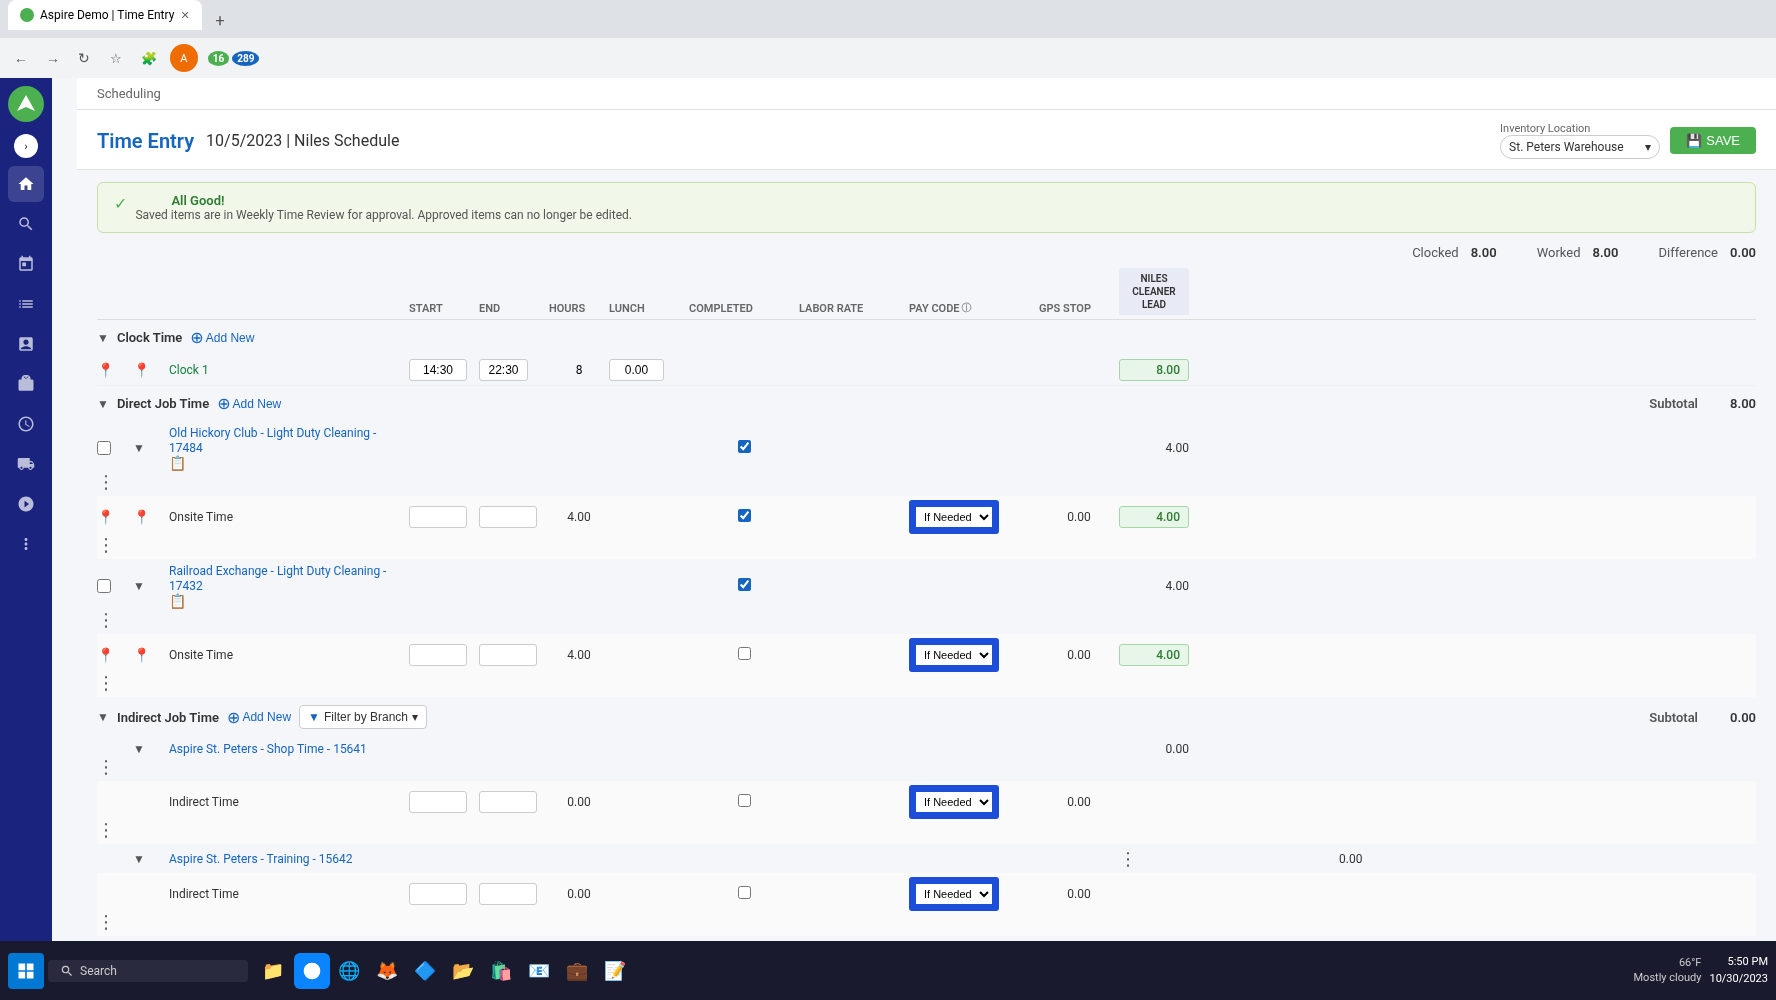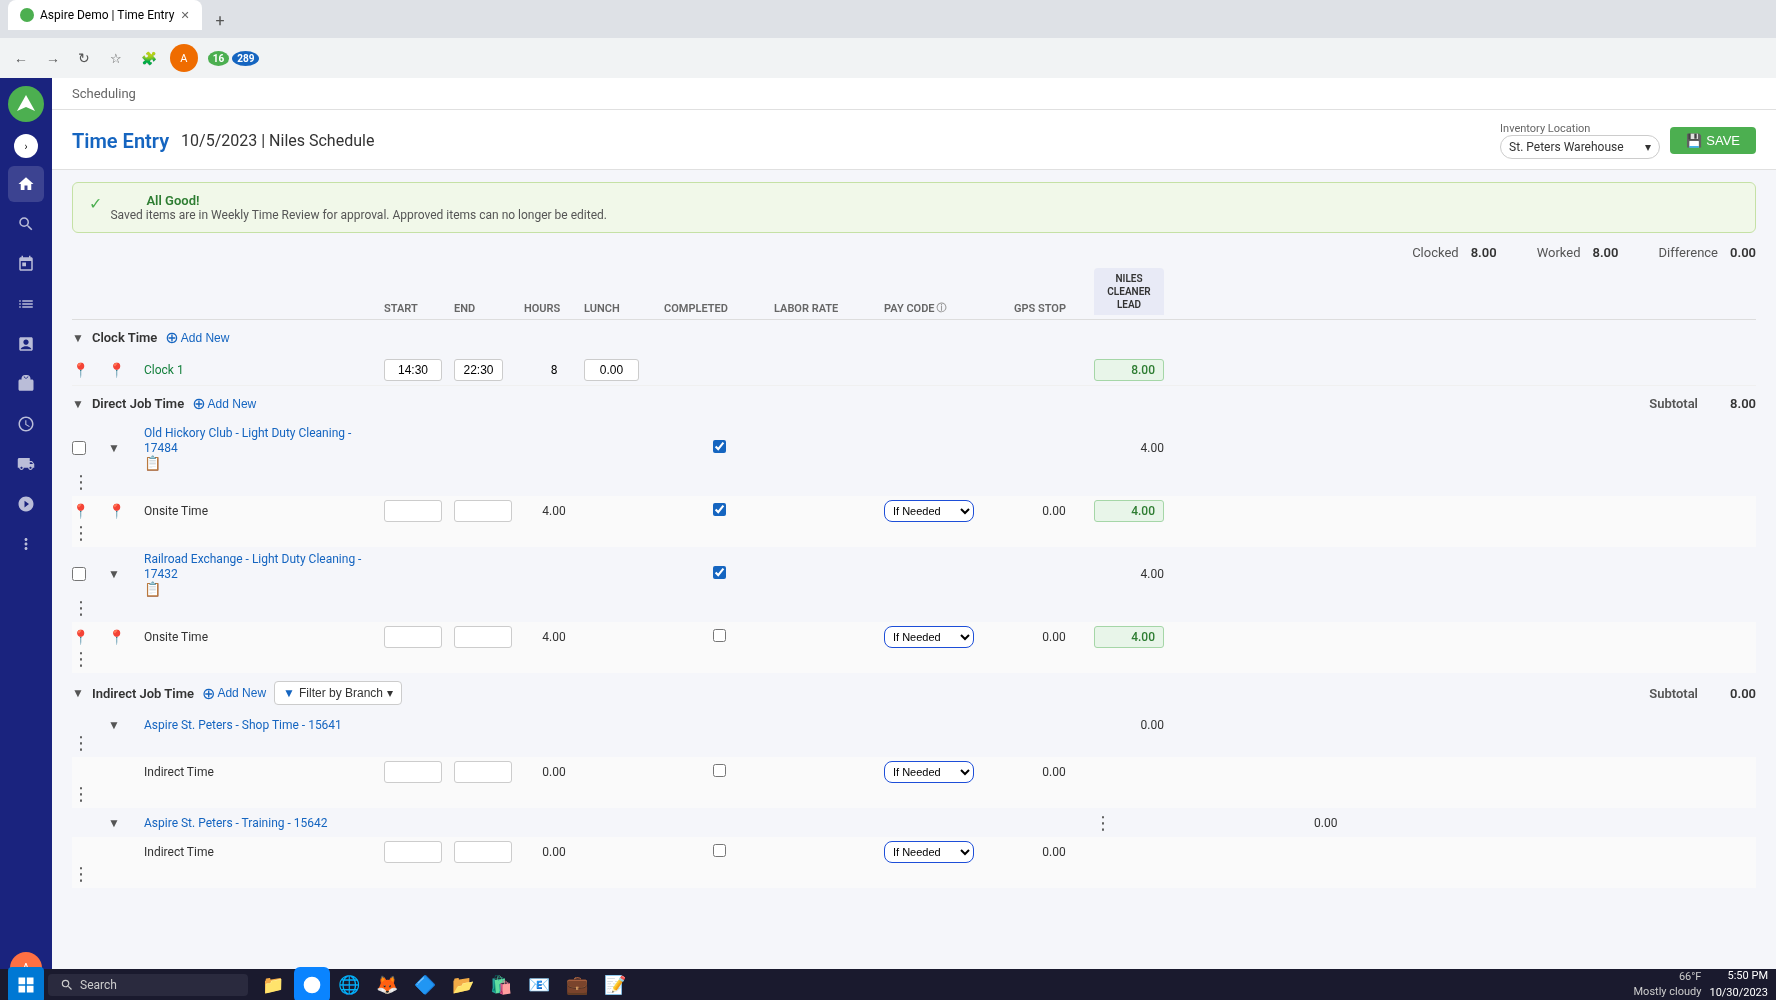--- a/index.html
+++ b/index.html
@@ -21,21 +21,21 @@
 
     
     .sidebar { width: 52px; background: #1a237e; display: flex; flex-direction: column; align-items: center; padding: 8px 0; gap: 4px; }
     .sidebar-logo { width: 36px; height: 36px; background: #4caf50; border-radius: 50%; display: flex; align-items: center; justify-content: center; margin-bottom: 8px; }
     .sidebar-toggle { width: 24px; height: 24px; background: white; border-radius: 50%; display: flex; align-items: center; justify-content: center; cursor: pointer; font-size: 10px; margin-bottom: 4px; }
     .sidebar-item { width: 36px; height: 36px; display: flex; align-items: center; justify-content: center; border-radius: 6px; cursor: pointer; color: rgba(255,255,255,0.7); font-size: 16px; }
     .sidebar-item:hover, .sidebar-item.active { background: rgba(255,255,255,0.15); color: white; }
     .sidebar-avatar { width: 32px; height: 32px; background: #ff7043; border-radius: 50%; display: flex; align-items: center; justify-content: center; color: white; font-size: 12px; margin-top: auto; margin-bottom: 8px; }
 
     
-    .content { flex: 1; background: #f5f6fa; overflow-y: auto; }
+    .content { flex: 1; background: #f5f6fa; overflow-y: auto; padding-left: 25px; }
 
     
     .top-bar { background: white; padding: 8px 20px; border-bottom: 1px solid #e0e0e0; display: flex; align-items: center; }
 
     
     .page-header { background: white; padding: 12px 20px 10px; border-bottom: 1px solid #e0e0e0; display: flex; align-items: center; gap: 12px; }
     .page-title { color: #1565c0; font-size: 20px; font-weight: 600; }
     .page-subtitle { color: #333; font-size: 16px; }
     .header-right { margin-left: auto; display: flex; align-items: center; gap: 10px; }
     .inventory-location-label { font-size: 11px; color: #666; }
@@ -58,27 +58,27 @@
     .table-area { padding: 0 20px 20px; }
     .add-new-btn { color: #1565c0; background: none; border: none; cursor: pointer; font-size: 12px; display: flex; align-items: center; gap: 2px; font-weight: 500; }
 
     .job-link { color: #1565c0; text-decoration: none; font-size: 12px; }
     .note-icon { font-size: 14px; color: #f9a825; cursor: pointer; }
 
     .time-input { border: 1px solid #ccc; border-radius: 3px; padding: 3px 6px; font-size: 12px; width: 58px; text-align: center; }
 
     .checkbox { width: 14px; height: 14px; cursor: pointer; }
 
-    .pay-code-select { border: 1px solid #1d4ed8; border-radius: 8px; padding: 3px 4px; font-size: 11px; background: white; cursor: pointer; width: 90px; }
+    .pay-code-select { border: 7px solid #1d4ed8; border-radius: 3px; padding: 3px 4px; font-size: 11px; background: white; cursor: pointer; width: 90px; }
 
     .filter-branch-btn { border: 1px solid #ccc; border-radius: 4px; padding: 4px 8px; font-size: 12px; background: white; cursor: pointer; display: flex; align-items: center; gap: 4px; color: #333; }
     .filter-icon { color: #1565c0; font-size: 12px; }
 
     
-    .taskbar { height: 31px; background: #1a1a2e; display: flex; align-items: center; padding: 0 8px; gap: 4px; position: fixed; bottom: 0; width: 100%; margin-top: 27px; }
+    .taskbar { height: 59px; background: #1a1a2e; display: flex; align-items: center; padding: 0 8px; gap: 4px; position: fixed; bottom: 0; width: 100%; margin-top: 27px; }
     .taskbar-start { width: 36px; height: 36px; background: #0078d4; border-radius: 4px; display: flex; align-items: center; justify-content: center; cursor: pointer; }
     .taskbar-search { background: #2a2a3e; border-radius: 4px; padding: 4px 12px; display: flex; align-items: center; gap: 6px; width: 200px; color: #ccc; font-size: 12px; cursor: pointer; }
     .taskbar-icons { display: flex; gap: 2px; margin-left: 4px; }
     .taskbar-icon { width: 36px; height: 36px; display: flex; align-items: center; justify-content: center; cursor: pointer; border-radius: 4px; }
     .taskbar-right { margin-left: auto; display: flex; align-items: center; gap: 8px; color: white; font-size: 11px; }
     .badge-green { background: #4caf50; color: white; border-radius: 50%; padding: 2px 5px; font-size: 10px; font-weight: bold; }
     .badge-blue { background: #1565c0; color: white; border-radius: 50%; padding: 2px 5px; font-size: 10px; font-weight: bold; }
   </style>
 </head>
 <body>

